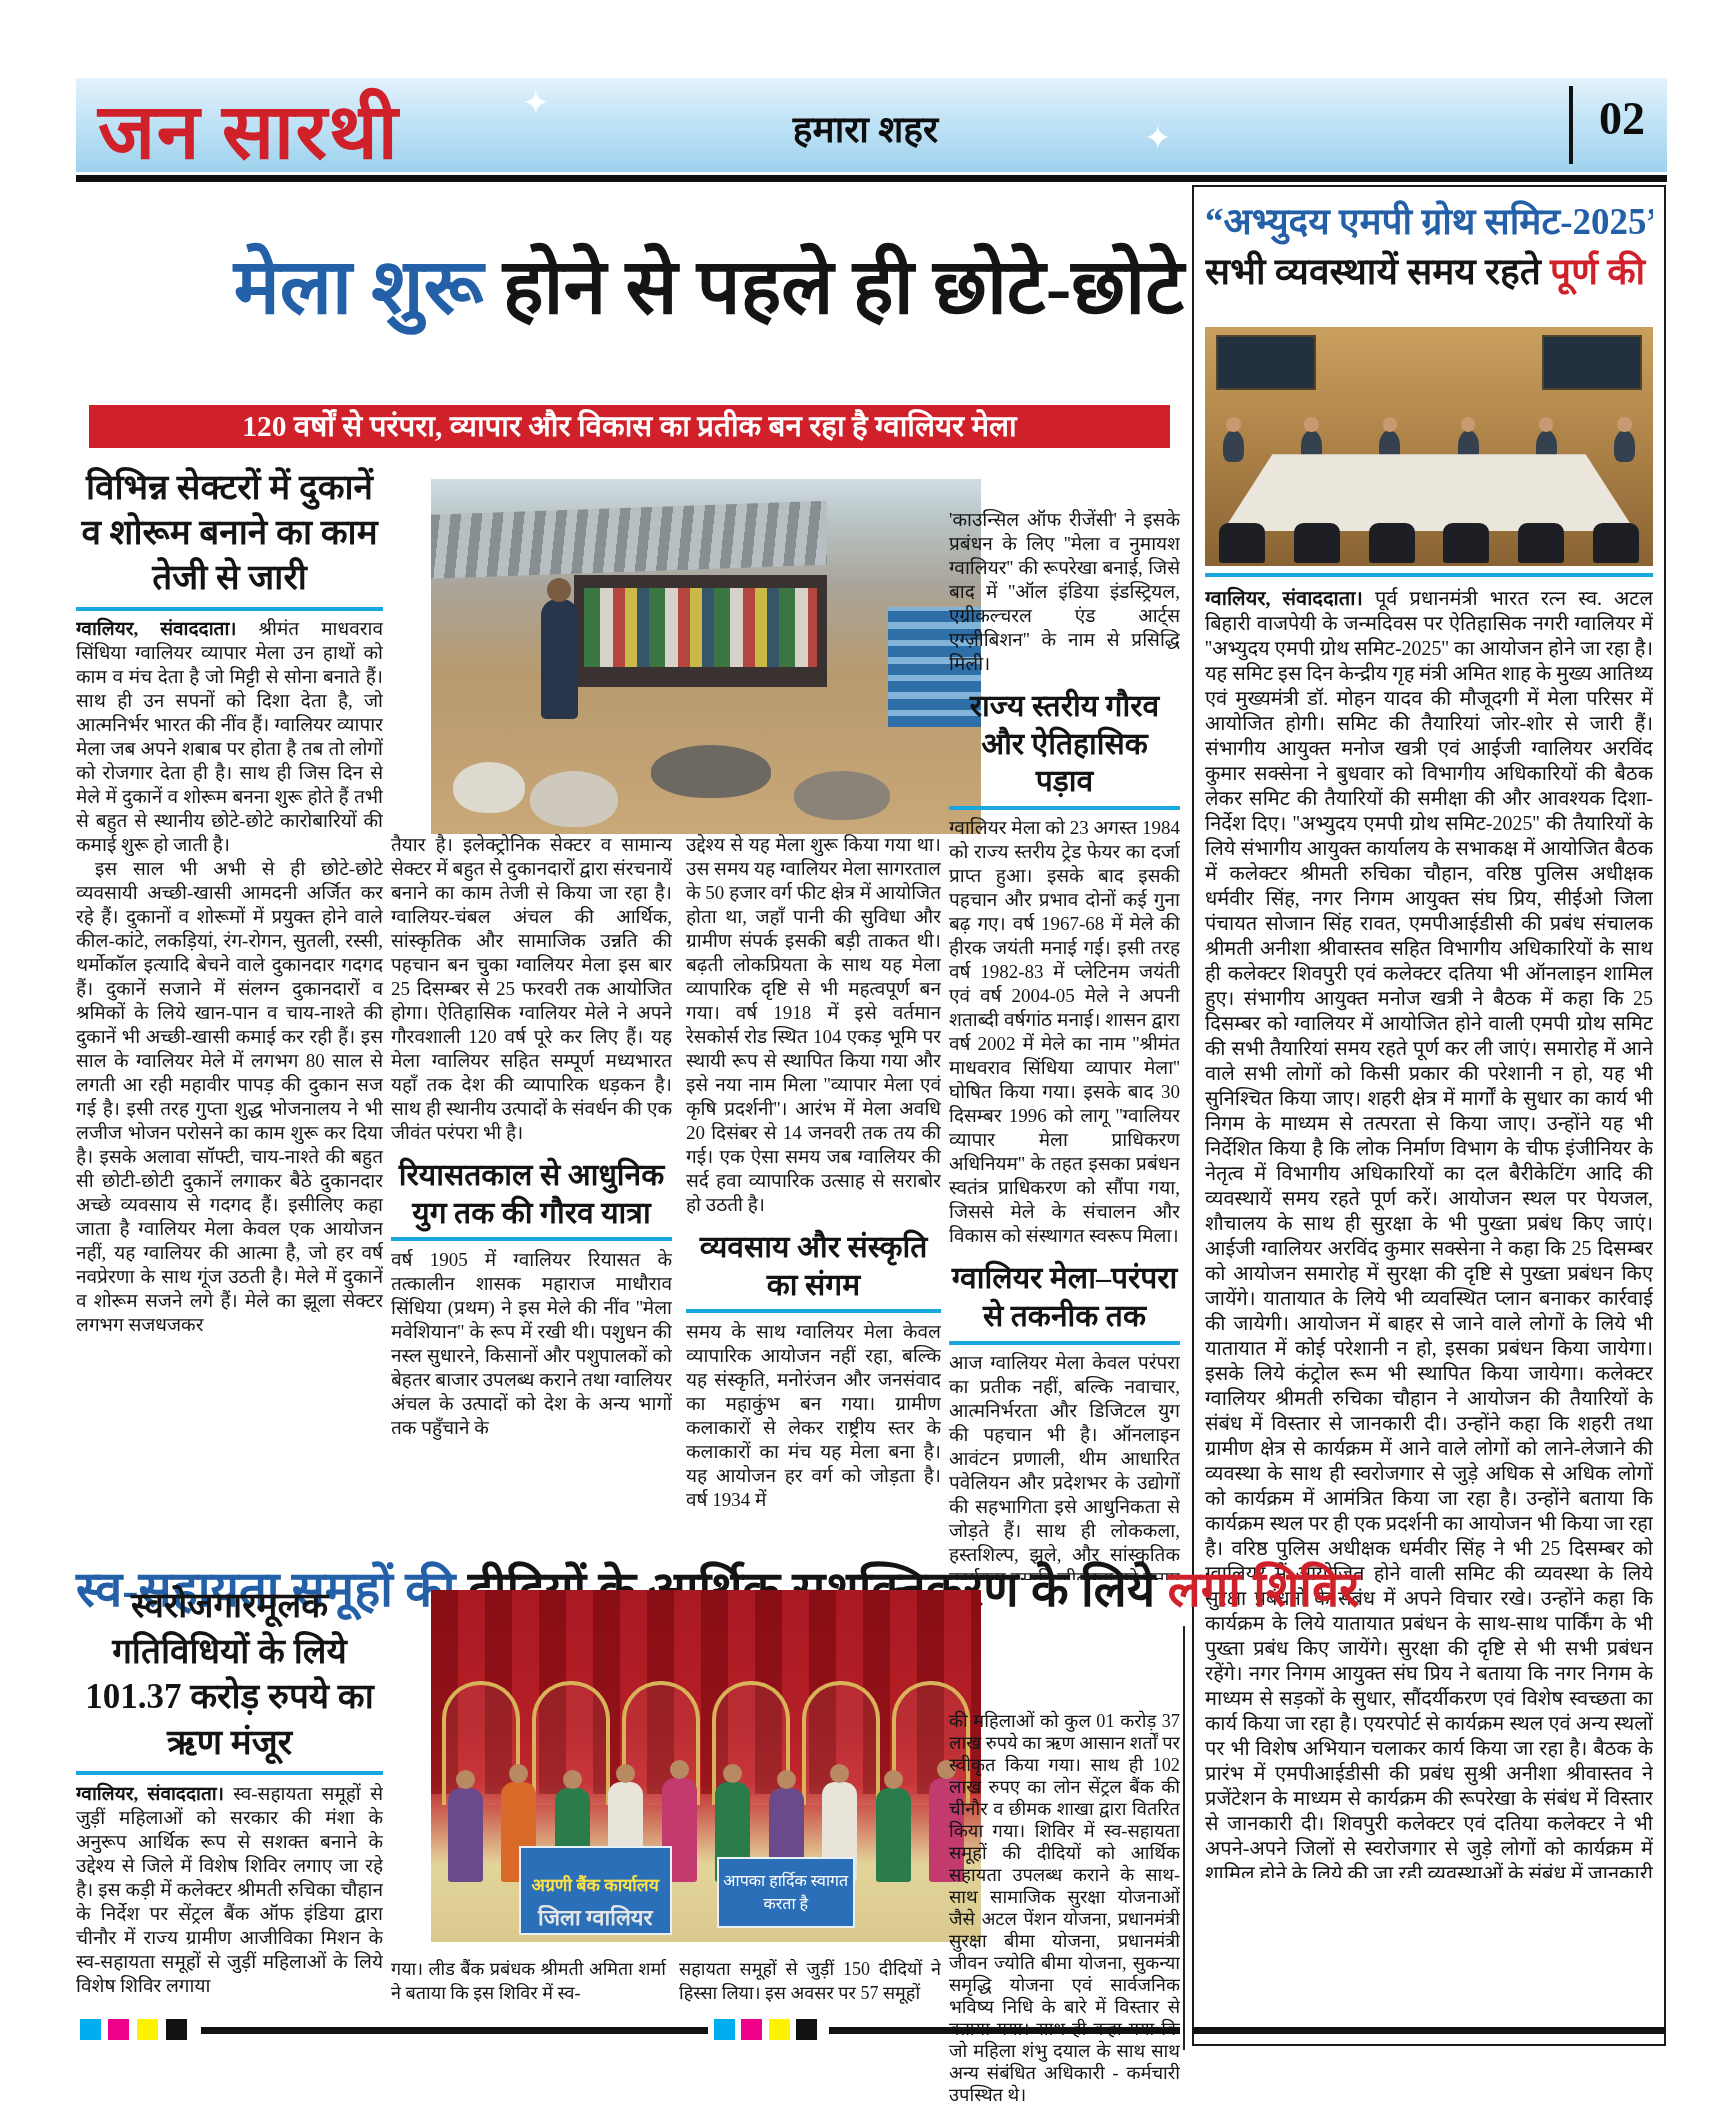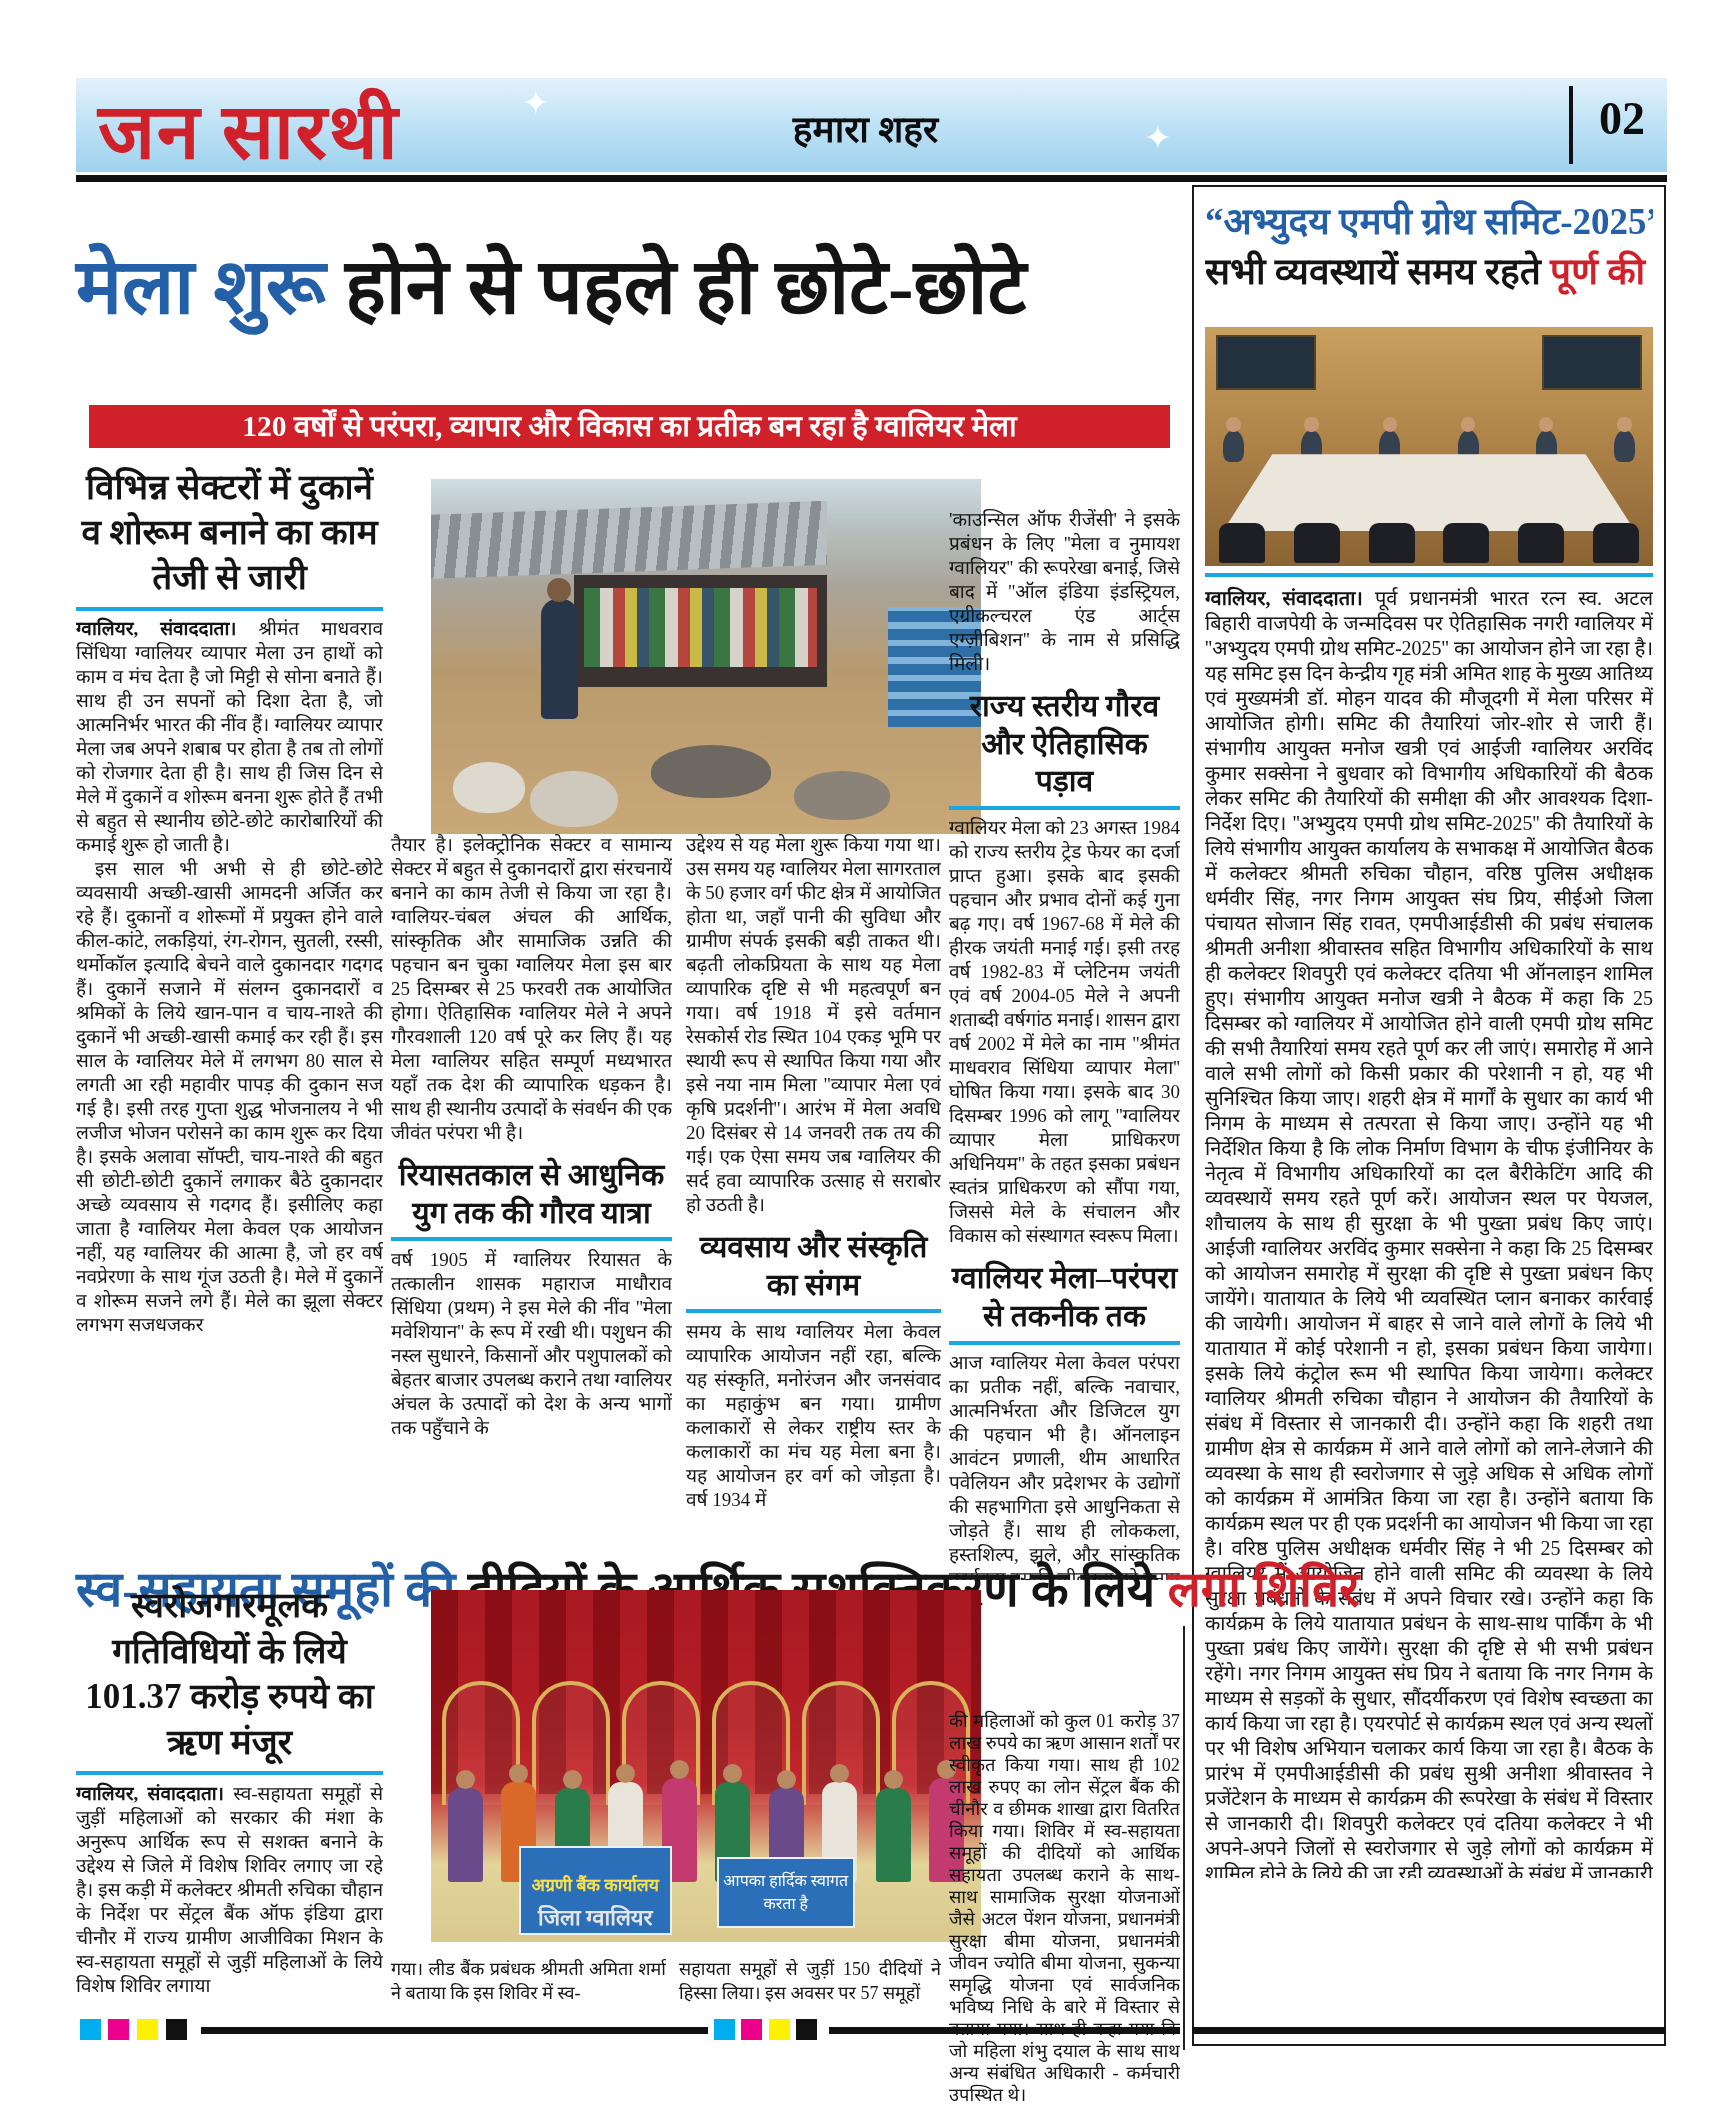--- a/index.html
+++ b/index.html
@@ -9,21 +9,21 @@
   .mast{position:absolute;left:76px;top:78px;width:1591px;height:94px;
         background:linear-gradient(180deg,#e3f2fb 0%,#c2e3f6 45%,#9ed2ee 100%);}
   .logo{position:absolute;left:22px;top:-1.6px;font-size:77px;font-weight:bold;color:#d0202a;letter-spacing:1.6px;}
   .mast-section{position:absolute;left:606px;width:367px;text-align:center;top:24px;font-size:37px;font-weight:bold;color:#0d0d0d;}
   .mast-date{position:absolute;right:136px;top:29px;font-size:29.5px;font-weight:bold;color:#0d0d0d;white-space:nowrap;}
   .mast-div{position:absolute;right:94px;top:8px;width:4px;height:78px;background:#111;}
   .pagenum{position:absolute;right:22px;top:14.4px;font-size:46px;font-weight:bold;color:#0d0d0d;}
   .sparkle{position:absolute;color:rgba(255,255,255,.95);font-size:33px;}
   .mast-rule{position:absolute;left:76px;top:175px;width:1591px;height:7.2px;background:#101010;}
   
-  .lead-headline{position:absolute;left:76px;top:185px;width:1108px;text-align:left;font-weight:bold;
+  .lead-headline{position:absolute;left:76px;top:185px;width:1108px;text-align:right;font-weight:bold;
                  font-size:77px;line-height:1.3;white-space:nowrap;}
   .hl-blue{color:#2460a8;} .hl-red{color:#d0202a;}
   .lead-banner{position:absolute;left:89px;top:405px;width:1081px;height:43px;background:#d0202a;color:#fff;
                font-weight:bold;font-size:29.5px;text-align:center;line-height:43px;white-space:nowrap;overflow:hidden;}
   .col{position:absolute;overflow:hidden;text-align:justify;}
   .col-head{font-weight:bold;font-size:35px;line-height:1.28;text-align:center;margin:0 0 4.8px 0;}
   .cyan-rule{height:4px;background:#1aa7e0;margin:6.4px 0;}
   .body{font-size:19px;line-height:24px;margin:0;white-space:pre-line;}
   .dl{font-weight:bold;}
   .col1{left:76px;top:466px;width:307px;height:1072px;}

